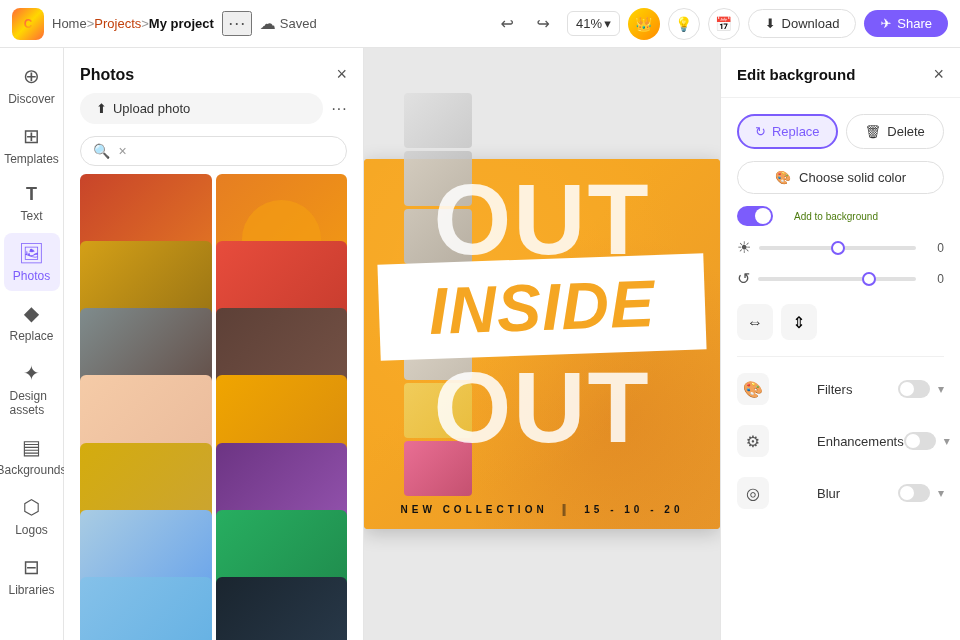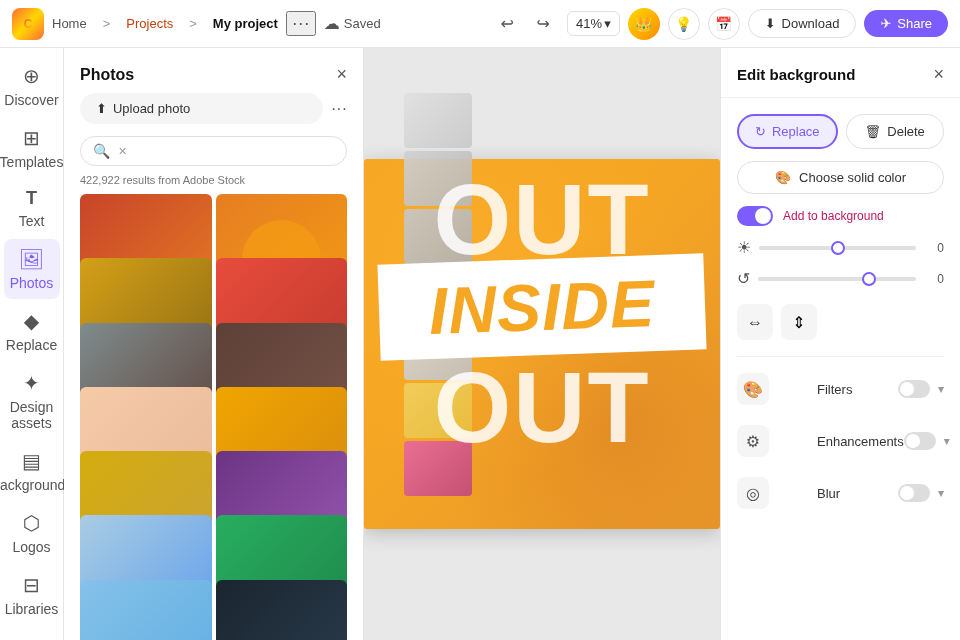--- a/index.html
+++ b/index.html
@@ -1,21 +1,21 @@
 <!DOCTYPE html>
 <html><head>
   <meta charset="utf-8">
   <style>
     * { box-sizing: border-box; margin: 0; padding: 0; }
     body { font-family: -apple-system, BlinkMacSystemFont, 'Segoe UI', sans-serif; background: #f0f0f0; width: 960px; height: 640px; overflow: hidden; display: flex; flex-direction: column; }
 
     
     .topbar { height: 48px; background: #fff; display: flex; align-items: center; padding: 0 12px; gap: 8px; border-bottom: 1px solid #e5e5e5; flex-shrink: 0; }
     .topbar-logo { width: 32px; height: 32px; border-radius: 8px; background: linear-gradient(135deg, #ff6b35, #ffd700, #ff6b35); display: flex; align-items: center; justify-content: center; color: white; font-weight: bold; font-size: 14px; flex-shrink: 0; }
-    .topbar-breadcrumb { display: flex; align-items: center; gap: 16px; font-size: 13px; color: #555; }
+    .topbar-breadcrumb { display: flex; align-items: center; gap: 0; font-size: 13px; color: #555; }
     .topbar-breadcrumb .sep { color: #999; }
     .topbar-breadcrumb .active { font-weight: 600; color: #111; }
     .topbar-dots { color: #555; font-size: 18px; cursor: pointer; padding: 0 4px; }
     .topbar-saved { display: flex; align-items: center; gap: 4px; font-size: 13px; color: #555; }
     .topbar-spacer { flex: 1; }
     .topbar-undo-redo { display: flex; gap: 4px; }
     .topbar-icon-btn { width: 32px; height: 32px; background: none; border: none; cursor: pointer; display: flex; align-items: center; justify-content: center; border-radius: 6px; color: #555; font-size: 16px; }
     .topbar-zoom { display: flex; align-items: center; gap: 2px; border: 1px solid #e0e0e0; border-radius: 6px; padding: 4px 8px; font-size: 13px; color: #333; cursor: pointer; }
     .topbar-avatar { width: 32px; height: 32px; border-radius: 50%; background: linear-gradient(135deg, #ffd700, #ff8c00); display: flex; align-items: center; justify-content: center; }
     .topbar-crown { font-size: 14px; }
@@ -25,21 +25,21 @@
 
     
     .main-area { display: flex; flex: 1; overflow: hidden; }
 
     
     .left-sidebar { width: 64px; background: #fff; border-right: 1px solid #e5e5e5; display: flex; flex-direction: column; align-items: center; padding: 8px 0; gap: 2px; flex-shrink: 0; }
     .sidebar-item { display: flex; flex-direction: column; align-items: center; gap: 4px; padding: 8px 6px; border-radius: 8px; cursor: pointer; width: 56px; }
     .sidebar-item.active { background: #f0edff; }
     .sidebar-item .icon { font-size: 20px; color: #555; }
     .sidebar-item.active .icon { color: #7c5cfc; }
-    .sidebar-item .label { font-size: 14px; color: #555; text-align: center; }
+    .sidebar-item .label { font-size: 12px; color: #555; }
     .sidebar-item.active .label { color: #7c5cfc; }
 
     
     .photos-panel { width: 300px; background: #fff; border-right: 1px solid #e5e5e5; display: flex; flex-direction: column; flex-shrink: 0; overflow: hidden; }
     .photos-header { display: flex; align-items: center; justify-content: space-between; padding: 16px 16px 8px; }
     .photos-title { font-size: 16px; font-weight: 600; color: #111; }
     .photos-close { background: none; border: none; cursor: pointer; color: #555; font-size: 18px; }
     .photos-actions { display: flex; align-items: center; gap: 8px; padding: 0 16px 12px; }
     .upload-btn { display: flex; align-items: center; gap: 6px; background: #f5f5f5; border: none; border-radius: 20px; padding: 8px 16px; font-size: 13px; font-weight: 500; cursor: pointer; color: #333; flex: 1; }
     .more-btn { background: none; border: none; cursor: pointer; color: #555; font-size: 16px; }
@@ -62,21 +62,21 @@
     .right-panel-title { font-size: 15px; font-weight: 600; color: #111; }
     .right-panel-close { background: none; border: none; cursor: pointer; color: #555; font-size: 18px; }
     .right-panel-content { padding: 16px; display: flex; flex-direction: column; gap: 12px; }
     .action-buttons { display: flex; gap: 8px; }
     .replace-btn { display: flex; align-items: center; gap: 6px; background: #f0edff; border: 2px solid #7c5cfc; border-radius: 20px; padding: 8px 16px; font-size: 13px; font-weight: 500; cursor: pointer; color: #7c5cfc; flex: 1; justify-content: center; }
     .delete-btn { display: flex; align-items: center; gap: 6px; background: #fff; border: 1px solid #e0e0e0; border-radius: 20px; padding: 8px 16px; font-size: 13px; font-weight: 500; cursor: pointer; color: #333; flex: 1; justify-content: center; }
     .solid-color-btn { display: flex; align-items: center; gap: 8px; background: #fff; border: 1px solid #e0e0e0; border-radius: 20px; padding: 8px 16px; font-size: 13px; cursor: pointer; color: #333; width: 100%; justify-content: center; }
     .toggle-row { display: flex; align-items: center; gap: 10px; }
     .toggle { width: 36px; height: 20px; background: #7c5cfc; border-radius: 10px; position: relative; cursor: pointer; flex-shrink: 0; }
     .toggle::after { content: ''; position: absolute; width: 16px; height: 16px; background: white; border-radius: 50%; top: 2px; right: 2px; }
-    .toggle-label { font-size: 12px; color: #be185d; }
+    .toggle-label { font-size: 10px; color: #4d7c0f; margin-left: 11px; }
     .slider-row { display: flex; align-items: center; gap: 8px; }
     .slider-icon { font-size: 16px; color: #555; }
     .slider-track { flex: 1; height: 4px; background: #e0e0e0; border-radius: 2px; position: relative; cursor: pointer; }
     .slider-thumb { width: 14px; height: 14px; background: white; border: 2px solid #7c5cfc; border-radius: 50%; position: absolute; top: -5px; left: 50%; transform: translateX(-50%); }
     .slider-thumb-2 { left: 70%; }
     .slider-value { font-size: 12px; color: #555; width: 20px; text-align: right; }
     .divider { height: 1px; background: #f0f0f0; }
     .section-title { font-size: 14px; font-weight: 600; color: #333; }
     .effect-row { display: flex; align-items: center; justify-content: space-between; padding: 4px 0; }
     .effect-left { display: flex; align-items: center; gap: 10px; }
@@ -183,21 +183,20 @@
       <button class="upload-btn">
         <span>⬆</span>
         <span>Upload photo</span>
       </button>
       <button class="more-btn">···</button>
     </div>
     <div class="search-bar">
       <span class="search-icon">🔍</span>
       <button class="clear-btn">×</button>
     </div>
-    <div class="results-info">422,922 results from Adobe Stock</div>
     <div class="photos-grid">
 
       <div class="photo-item" style="background: linear-gradient(135deg, #c8442a, #e67e22);"></div>
       <div class="photo-item" style="background: linear-gradient(135deg, #e67e22, #f39c12); display:flex; align-items:center; justify-content:center;">
         <div style="width:60%;height:60%;background:#f39c12;border-radius:50%;opacity:0.7;"></div>
       </div>
 
       <div class="photo-item" style="background: linear-gradient(135deg, #d4a017, #8b6914);"></div>
       <div class="photo-item" style="background: linear-gradient(135deg, #e74c3c, #c0392b);"></div>
 
@@ -235,20 +234,25 @@
       <div style="position:absolute;top:10px;left:0;right:0;text-align:center;font-size:100px;font-weight:900;color:rgba(255,255,255,0.85);letter-spacing:2px;line-height:1;z-index:2;">OUT</div>
 
       <div style="position:absolute;top:100px;left:15px;right:15px;z-index:3;">
         <div style="background:white;padding:10px 0;transform:rotate(-2deg);text-align:center;">
           <span style="font-size:66px;font-weight:900;color:#f5a623;font-style:italic;letter-spacing:1px;">INSIDE</span>
         </div>
       </div>
 
       <div style="position:absolute;bottom:72px;left:0;right:0;text-align:center;font-size:100px;font-weight:900;color:rgba(255,255,255,0.85);letter-spacing:2px;line-height:1;z-index:2;">OUT</div>
 
+      <div style="position:absolute;bottom:14px;left:0;right:0;text-align:center;font-size:10px;font-weight:700;letter-spacing:4px;color:#111;z-index:4;">
+        <span>NEW COLLECTION</span>
+        <span style="margin:0 6px;">║</span>
+        <span>15 - 10 - 20</span>
+      </div>
     </div>
 
     <div style="position:absolute;right:248px;top:45px;display:flex;flex-direction:column;gap:3px;">
       <div style="width:68px;height:55px;background:linear-gradient(135deg,#e0e0e0,#c8c8c8);border-radius:4px;opacity:0.9;"></div>
       <div style="width:68px;height:55px;background:linear-gradient(135deg,#d0d0d0,#b8b8b8);border-radius:4px;opacity:0.9;"></div>
       <div style="width:68px;height:55px;background:linear-gradient(135deg,#c8c8c8,#b0b0b0);border-radius:4px;opacity:0.9;"></div>
       <div style="width:68px;height:55px;background:linear-gradient(135deg,#e8e0c8,#d4c89a);border-radius:4px;opacity:0.9;"></div>
       <div style="width:68px;height:55px;background:linear-gradient(135deg,#d8d8d8,#c0c0c0);border-radius:4px;opacity:0.9;"></div>
       <div style="width:68px;height:55px;background:linear-gradient(135deg,#f0d060,#e8c040);border-radius:4px;opacity:0.9;"></div>
       <div style="width:68px;height:55px;background:linear-gradient(135deg,#e868a0,#c04878);border-radius:4px;opacity:0.9;"></div>

